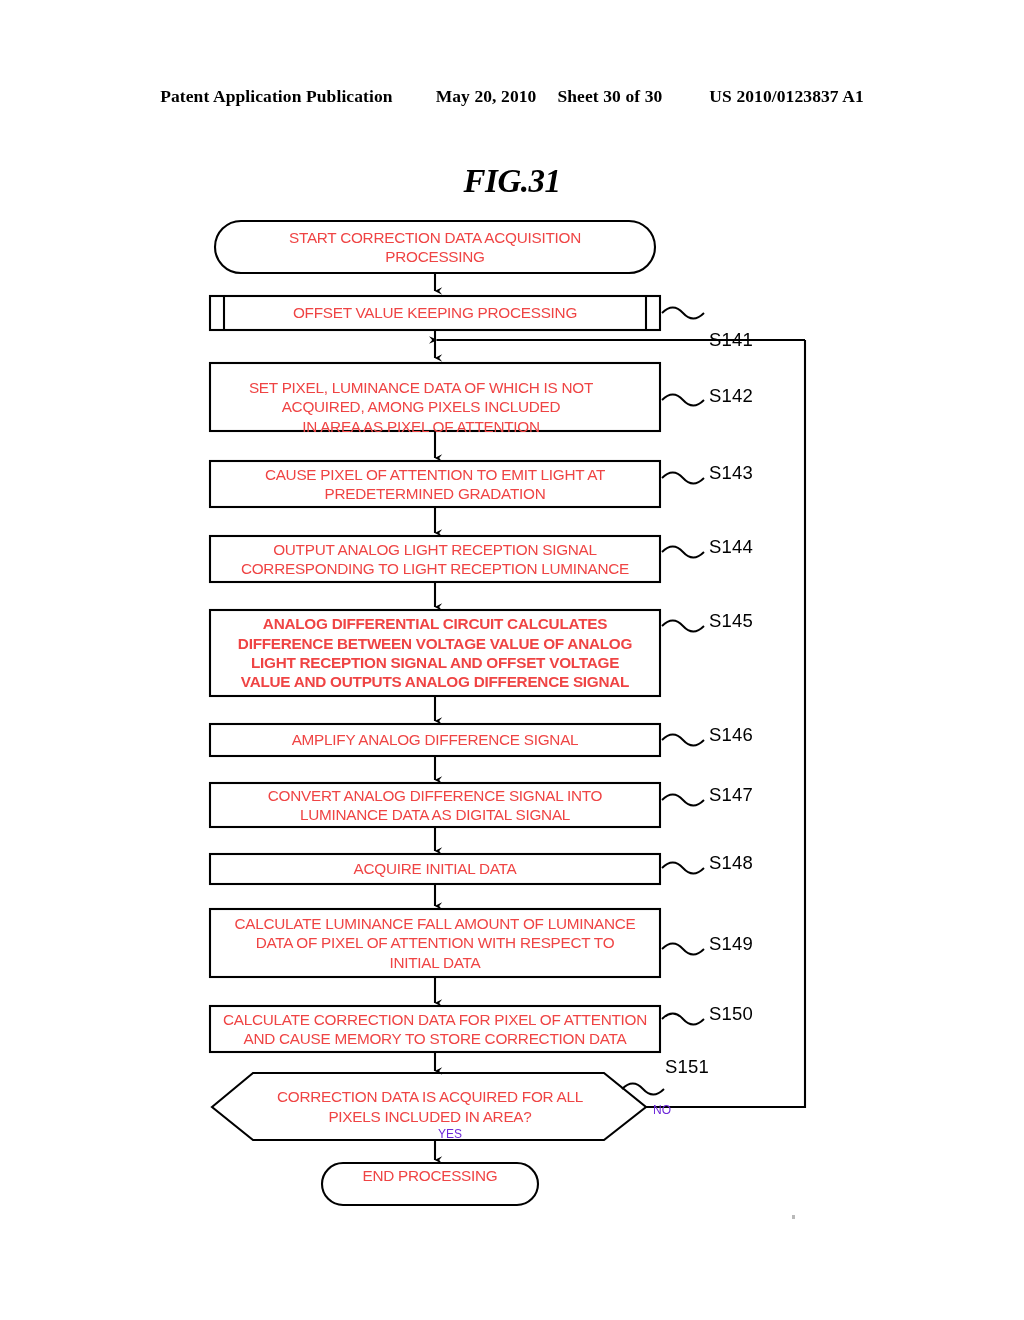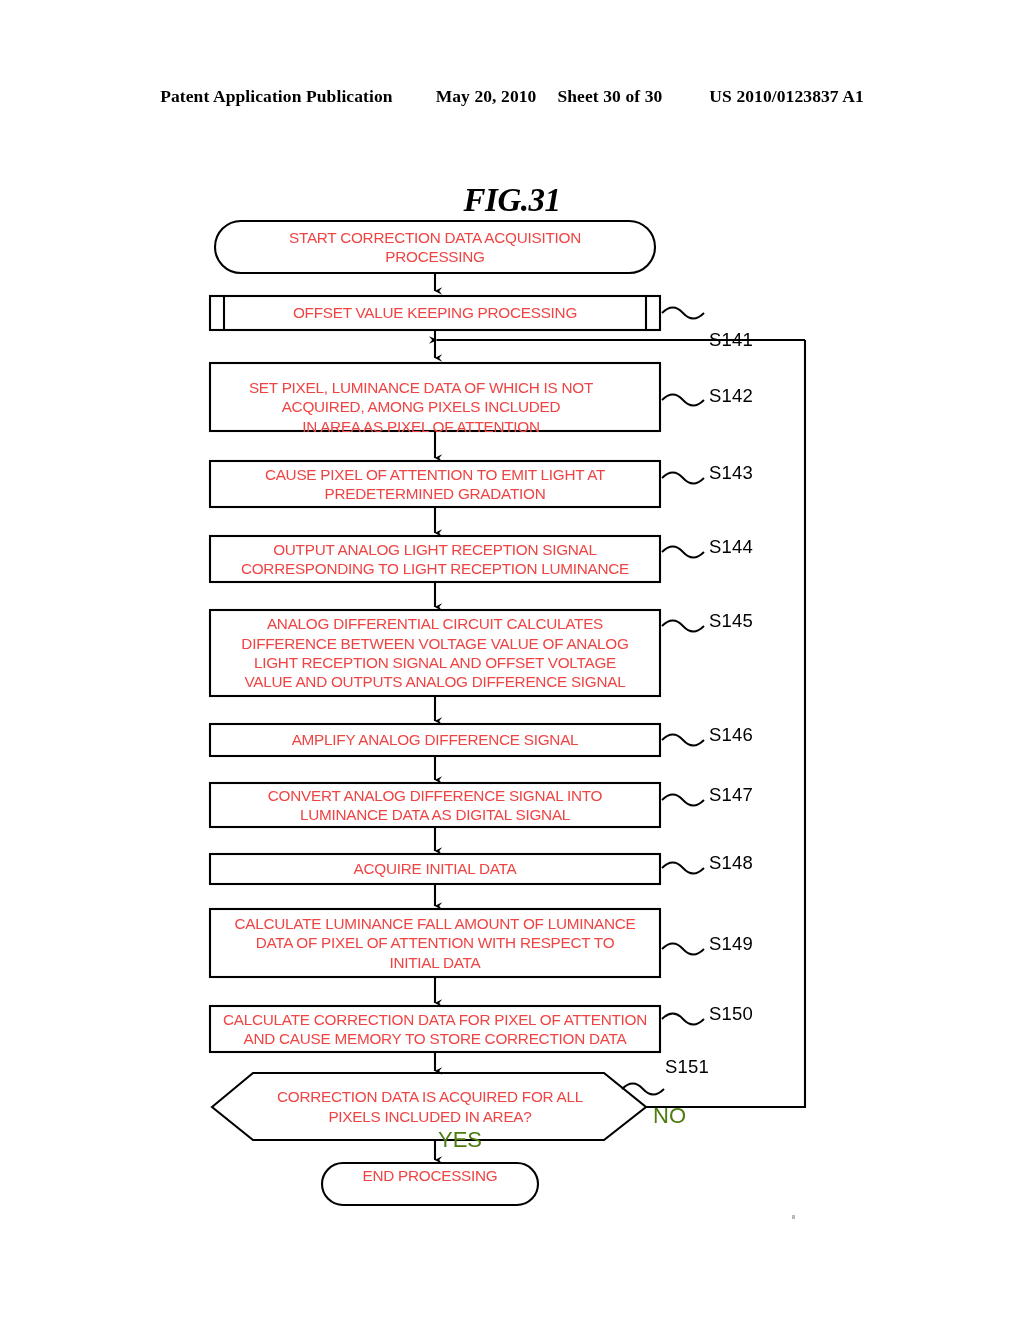--- a/index.html
+++ b/index.html
@@ -31,21 +31,21 @@
     white-space: nowrap;
   }
   .page-header .hseg { display: inline-block; }
   .gap-lg { display: inline-block; width: 34px; }
   .gap-md { display: inline-block; width: 12px; }
   .gap-xl { display: inline-block; width: 38px; }
 
   
   .fig-title {
     position: absolute;
-    top: 182px;
+    top: 163px;
     left: 0;
     width: 1024px;
     text-align: center;
     font-family: "Liberation Serif", serif;
     font-style: italic;
     font-weight: bold;
     font-size: 33px;
     letter-spacing: -0.5px;
   }
 
@@ -76,22 +76,22 @@
     position: absolute;
     font-family: "Liberation Sans", sans-serif;
     font-size: 18.5px;
     letter-spacing: 0.2px;
     color: #000;
     white-space: nowrap;
   }
   .branch-label {
     position: absolute;
     font-family: "Liberation Sans", sans-serif;
-    font-size: 22px;
-    color: #4d7c0f;
+    font-size: 12px;
+    color: #6d28d9;
     white-space: nowrap;
   }
   .speck {
     position: absolute;
     width: 3px;
     height: 4px;
     background: #b9b9b9;
   }
 </style>
 </head>
@@ -192,21 +192,21 @@
 <div class="node-text" style="left:196px; top:363px; width:450px; height:88px;">SET PIXEL, LUMINANCE DATA OF WHICH IS NOT
 ACQUIRED, AMONG PIXELS INCLUDED
 IN AREA AS PIXEL OF ATTENTION</div>
 
 <div class="node-text" style="left:210px; top:461px; width:450px; height:46px;">CAUSE PIXEL OF ATTENTION TO EMIT LIGHT AT
 PREDETERMINED GRADATION</div>
 
 <div class="node-text" style="left:208px; top:536px; width:454px; height:46px;">OUTPUT ANALOG LIGHT RECEPTION SIGNAL
 CORRESPONDING TO LIGHT RECEPTION LUMINANCE</div>
 
-<div class="node-text" style="left:208px; top:610px; width:454px; height:86px;">ANALOG DIFFERENTIAL CIRCUIT CALCULATES
+<div class="node-text" style="left:208px; top:610px; width:454px; height:86px;font-weight:bold;">ANALOG DIFFERENTIAL CIRCUIT CALCULATES
 DIFFERENCE BETWEEN VOLTAGE VALUE OF ANALOG
 LIGHT RECEPTION SIGNAL AND OFFSET VOLTAGE
 VALUE AND OUTPUTS ANALOG DIFFERENCE SIGNAL</div>
 
 <div class="node-text" style="left:210px; top:724px; width:450px; height:32px;border-radius:15px;">AMPLIFY ANALOG DIFFERENCE SIGNAL</div>
 
 <div class="node-text" style="left:210px; top:783px; width:450px; height:44px;">CONVERT ANALOG DIFFERENCE SIGNAL INTO
 LUMINANCE DATA AS DIGITAL SIGNAL</div>
 
 <div class="node-text" style="left:210px; top:854px; width:450px; height:30px;">ACQUIRE INITIAL DATA</div>

